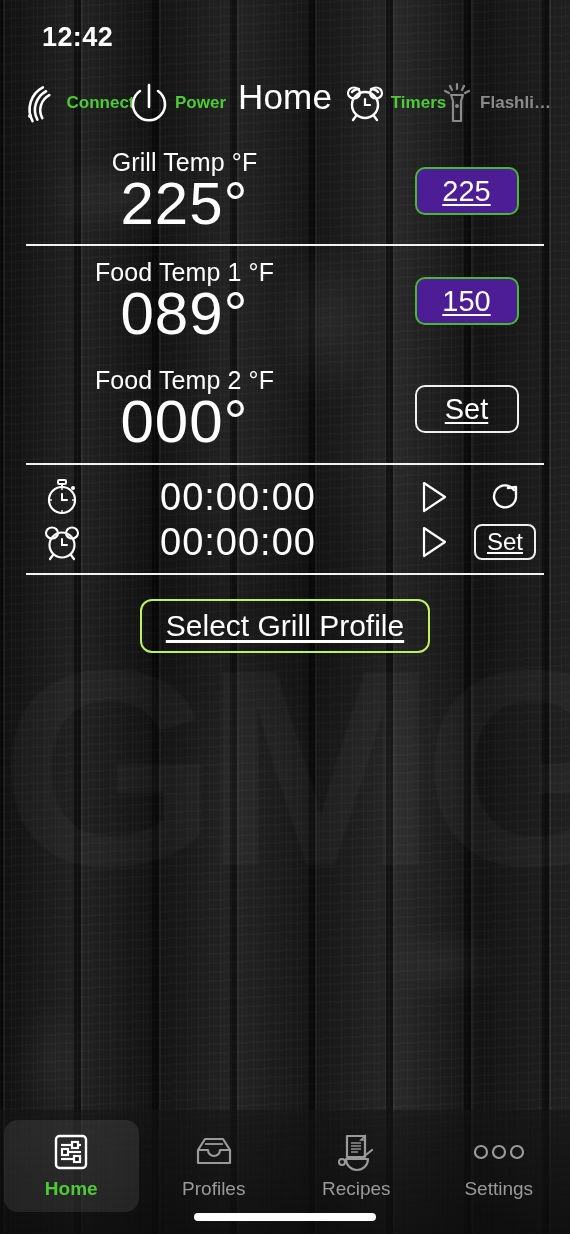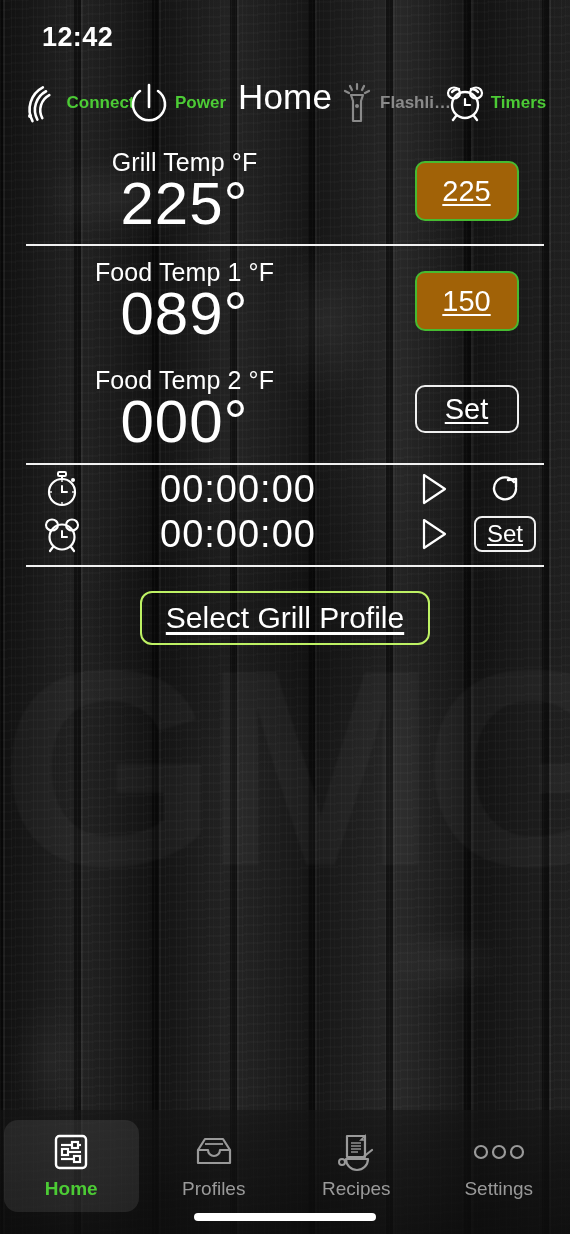--- a/index.html
+++ b/index.html
@@ -112,34 +112,34 @@
   }
   .temp-left{ flex:1; text-align:center; padding-right:46px; }
   .temp-label{ font-size:25px; font-weight:400; letter-spacing:0.1px; }
   .temp-value{
     font-size:60px; font-weight:300; letter-spacing:1px;
     line-height:1.02; margin-top:-4px;
   }
   .temp-right{ width:155px; display:flex; justify-content:center; }
 
   .btn-green{
-    background:#a16207; border:2px solid #46bb31; border-radius:10px;
-    min-width:104px; height:60px; display:flex; align-items:center;
+    background:#4c1d95; border:2px solid #46bb31; border-radius:10px;
+    min-width:104px; height:48px; display:flex; align-items:center;
     justify-content:center; color:#fff; font-size:29px; font-weight:400;
     text-decoration:underline; text-underline-offset:3px;
   }
   .btn-outline{
     background:transparent; border:2px solid #f0f0f0; border-radius:10px;
     min-width:104px; height:48px; display:flex; align-items:center;
     justify-content:center; color:#fff; font-size:29px; font-weight:400;
     text-decoration:underline; text-underline-offset:3px;
   }
 
   
-  .timers{ padding:2px 26px 8px; }
+  .timers{ padding:10px 26px 8px; }
   .timer-row{
     display:flex; align-items:center; height:45px;
   }
   .tm-icon{ width:72px; display:flex; justify-content:center; }
   .tm-time{
     flex:1; text-align:center; font-size:38px; font-weight:300;
     letter-spacing:1px; padding-right:24px;
   }
   .tm-play{ width:64px; display:flex; justify-content:center; }
   .tm-action{ width:78px; display:flex; justify-content:center; }
@@ -211,52 +211,52 @@
       <div class="tb-icon">
         <svg width="46" height="44" viewBox="0 0 46 44">
           <path d="M14 10 A16 16 0 1 0 32 10" fill="none" stroke="#fff" stroke-width="2.6" stroke-linecap="round"></path>
           <line x1="23" y1="4" x2="23" y2="26" stroke="#fff" stroke-width="2.6" stroke-linecap="round"></line>
         </svg>
       </div>
       <div class="tb-label green">Power</div>
     </div>
 
     <div class="tb-title">Home</div>
+
+    <div class="tb-item">
+      <div class="tb-icon">
+        <svg width="46" height="44" viewBox="0 0 46 44">
+          <circle cx="23" cy="24" r="13" fill="none" stroke="#fff" stroke-width="2.4"></circle>
+          <path d="M10 11 A8 8 0 0 1 17 8" fill="none" stroke="#fff" stroke-width="2.4" stroke-linecap="round"></path>
+          <path d="M36 11 A8 8 0 0 0 29 8" fill="none" stroke="#fff" stroke-width="2.4" stroke-linecap="round"></path>
+          <ellipse cx="12" cy="12" rx="6" ry="5.5" fill="none" stroke="#fff" stroke-width="2.2"></ellipse>
+          <ellipse cx="34" cy="12" rx="6" ry="5.5" fill="none" stroke="#fff" stroke-width="2.2"></ellipse>
+          <path d="M23 18 L23 24 L28 24" fill="none" stroke="#fff" stroke-width="2.2" stroke-linecap="round"></path>
+          <line x1="14" y1="35" x2="11" y2="39" stroke="#fff" stroke-width="2.4" stroke-linecap="round"></line>
+          <line x1="32" y1="35" x2="35" y2="39" stroke="#fff" stroke-width="2.4" stroke-linecap="round"></line>
+        </svg>
+      </div>
+      <div class="tb-label green">Timers</div>
+    </div>
 
     <div class="tb-item">
       <div class="tb-icon">
         <svg width="40" height="44" viewBox="0 0 40 44">
           <g stroke="#8a8a8a" stroke-width="2.2" stroke-linecap="round" fill="none">
             <line x1="20" y1="3" x2="20" y2="8"></line>
             <line x1="13" y1="5" x2="15" y2="9"></line>
             <line x1="27" y1="5" x2="25" y2="9"></line>
             <line x1="8" y1="10" x2="12" y2="12"></line>
             <line x1="32" y1="10" x2="28" y2="12"></line>
           </g>
           <path d="M14 14 L26 14 L24 20 L24 40 L16 40 L16 20 Z" fill="none" stroke="#8a8a8a" stroke-width="2.2" stroke-linejoin="round"></path>
           <circle cx="20" cy="25" r="2" fill="#8a8a8a"></circle>
         </svg>
       </div>
       <div class="tb-label dim">Flashli…</div>
-    </div>
-
-    <div class="tb-item">
-      <div class="tb-icon">
-        <svg width="46" height="44" viewBox="0 0 46 44">
-          <circle cx="23" cy="24" r="13" fill="none" stroke="#fff" stroke-width="2.4"></circle>
-          <path d="M10 11 A8 8 0 0 1 17 8" fill="none" stroke="#fff" stroke-width="2.4" stroke-linecap="round"></path>
-          <path d="M36 11 A8 8 0 0 0 29 8" fill="none" stroke="#fff" stroke-width="2.4" stroke-linecap="round"></path>
-          <ellipse cx="12" cy="12" rx="6" ry="5.5" fill="none" stroke="#fff" stroke-width="2.2"></ellipse>
-          <ellipse cx="34" cy="12" rx="6" ry="5.5" fill="none" stroke="#fff" stroke-width="2.2"></ellipse>
-          <path d="M23 18 L23 24 L28 24" fill="none" stroke="#fff" stroke-width="2.2" stroke-linecap="round"></path>
-          <line x1="14" y1="35" x2="11" y2="39" stroke="#fff" stroke-width="2.4" stroke-linecap="round"></line>
-          <line x1="32" y1="35" x2="35" y2="39" stroke="#fff" stroke-width="2.4" stroke-linecap="round"></line>
-        </svg>
-      </div>
-      <div class="tb-label green">Timers</div>
     </div>
   </div>
 
   <div class="temp-row" style="padding-top:4px;padding-bottom:10px;">
     <div class="temp-left">
       <div class="temp-label">Grill Temp °F</div>
       <div class="temp-value">225°</div>
     </div>
     <div class="temp-right">
       <div class="btn-green">225</div>

